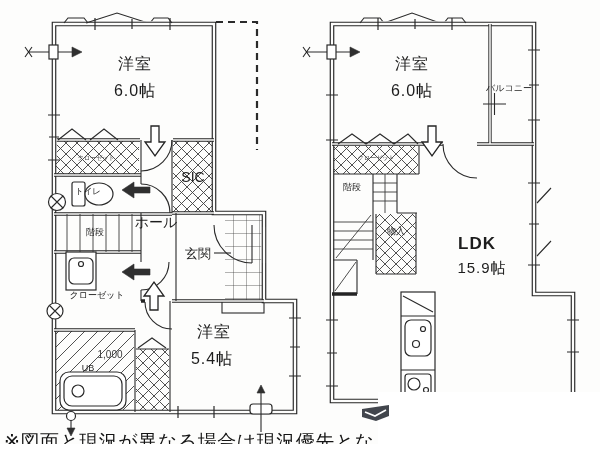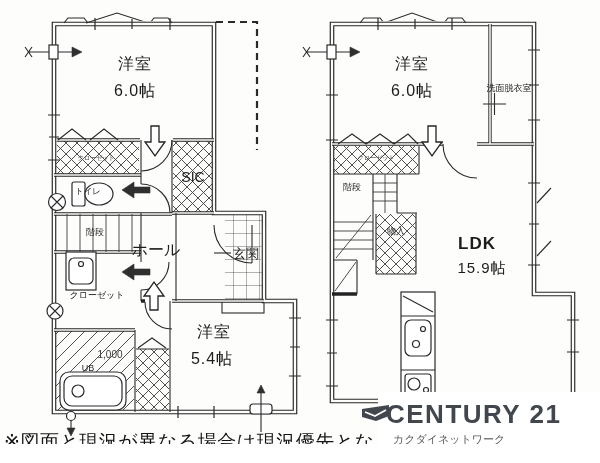--- a/index.html
+++ b/index.html
@@ -2,22 +2,22 @@
 <html><head>
 <meta charset="utf-8">
 <style>
   html,body{margin:0;padding:0;background:#fff;}
   #stage{position:relative;width:600px;height:444px;background:#fdfdfc;overflow:hidden;
          font-family:"Liberation Sans","DejaVu Sans",sans-serif;color:#1c1c1c;}
   #plan-svg{position:absolute;left:0;top:0;z-index:1;}
   .lbl{position:absolute;transform:translate(-50%,-50%);white-space:nowrap;z-index:2;
        color:#1d1d1d;line-height:1;}
   .fs16{font-size:16px;letter-spacing:1px;}
-  .fs13{font-size:13px;margin-left:48px;}
-  .fs12{font-size:16px;margin-top:28px;}
+  .fs13{font-size:13px;}
+  .fs12{font-size:14px;}
   .fs10{font-size:14px;}
   .fs9{font-size:9px;}
   .fs8{font-size:8.5px;font-family:Liberation Serif, serif;}
   .fs7{font-size:10px;color:#3a3a3a;}
   .fs6{font-size:6.5px;color:#4a4a4a;letter-spacing:-0.5px;}
   .ldk{font-size:17px;font-weight:bold;letter-spacing:1px;}
   .ldk2{font-size:15px;letter-spacing:1px;}
   #disclaimer{position:absolute;left:4px;top:429px;width:377px;overflow:hidden;
       white-space:nowrap;font-size:19px;letter-spacing:0.5px;color:#141414;z-index:1;}
   #logo-backing{position:absolute;left:378px;top:392px;width:222px;height:71px;
@@ -255,30 +255,28 @@
 <div class="lbl fs9" style="left:95px;top:232px">階段</div>
 <div class="lbl fs9" style="left:97px;top:295px">クローゼット</div>
 <div class="lbl fs7" style="left:110px;top:355px">1,000</div>
 <div class="lbl fs9" style="left:88px;top:368px">UB</div>
 <div class="lbl fs13" style="left:198px;top:253px">玄関</div>
 <div class="lbl fs16" style="left:214px;top:332px">洋室</div>
 <div class="lbl fs16" style="left:212px;top:359px">5.4帖</div>
 
 <div class="lbl fs16" style="left:412px;top:64px">洋室</div>
 <div class="lbl fs16" style="left:412px;top:91px">6.0帖</div>
-<div class="lbl fs9" style="left:509px;top:88px">洗面脱衣室</div>
+<div class="lbl fs9" style="left:509px;top:88px">バルコニー</div>
 <div class="lbl fs6" style="left:376px;top:158px">クローゼット</div>
 <div class="lbl fs9" style="left:352px;top:187px">階段</div>
 <div class="lbl fs9" style="left:396px;top:231px">物入</div>
 <div class="lbl ldk" style="left:477px;top:243px">LDK</div>
 <div class="lbl ldk2" style="left:482px;top:267px">15.9帖</div>
 
 <div id="disclaimer">※図面と現況が異なる場合は現況優先となりま</div>
 
 <div id="logo-backing"></div>
 <svg id="logo-icon" width="28" height="18" viewBox="0 0 28 18">
   <polygon points="0,5 27,1 27,12 14,17 0,13" fill="#42464d"></polygon>
   <path d="M3 8 L13 12 L24 6" stroke="#fff" stroke-width="1.6" fill="none"></path>
 </svg>
-<div id="logo">CENTURY 21</div>
-<div id="logo-sub">カクダイネットワーク</div>
 
 </div>
 
 </body></html>

